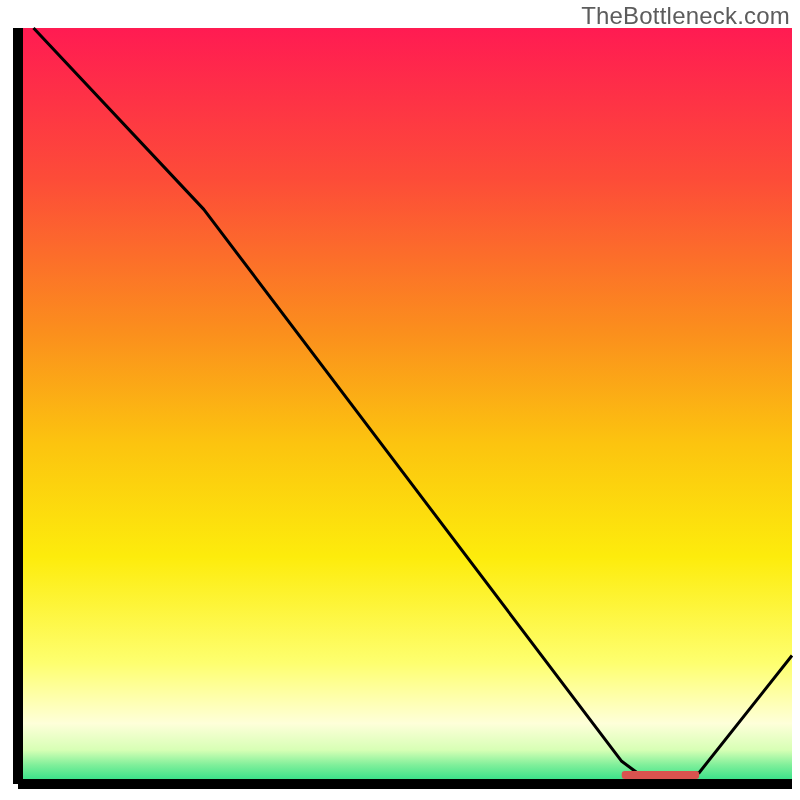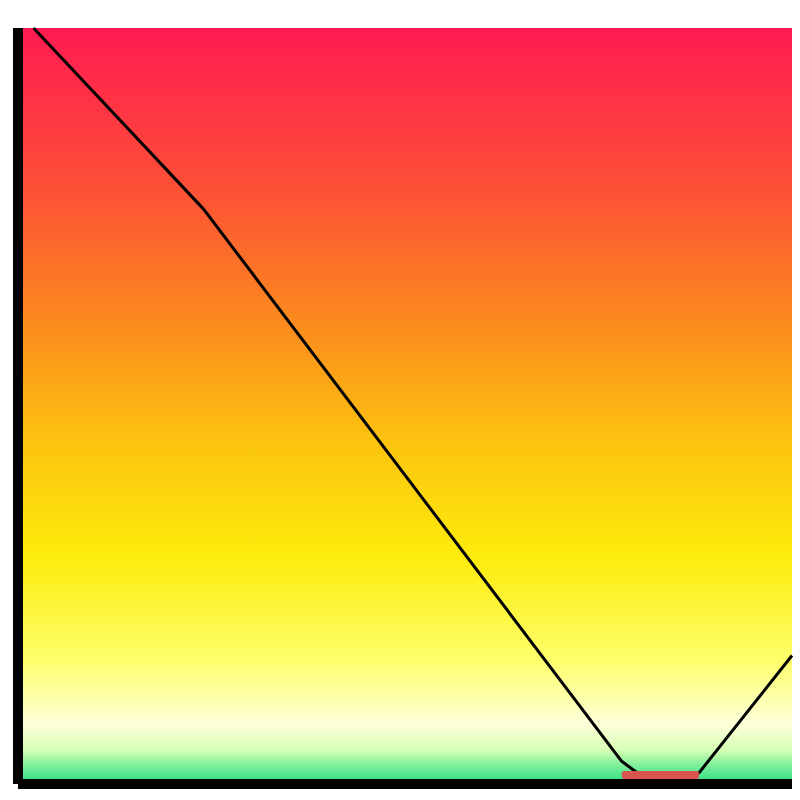--- a/index.html
+++ b/index.html
@@ -25,20 +25,21 @@
     letter-spacing: 0.2px;
   }
   svg {
     display: block;
   }
 </style>
 </head>
 <body>
 
 <div class="container">
+  <div class="watermark">TheBottleneck.com</div>
 
   <svg id="chart-svg" width="800" height="800" viewBox="0 0 800 800">
     <defs>
       <linearGradient id="bg-grad" x1="0" y1="0" x2="0" y2="1">
           <stop offset="0%" stop-color="#ff1b52"></stop>
           <stop offset="20%" stop-color="#fd4c38"></stop>
           <stop offset="40%" stop-color="#fb8e1d"></stop>
           <stop offset="55.00000000000001%" stop-color="#fcc40f"></stop>
           <stop offset="70%" stop-color="#fdec0c"></stop>
           <stop offset="84%" stop-color="#feff6f"></stop>

